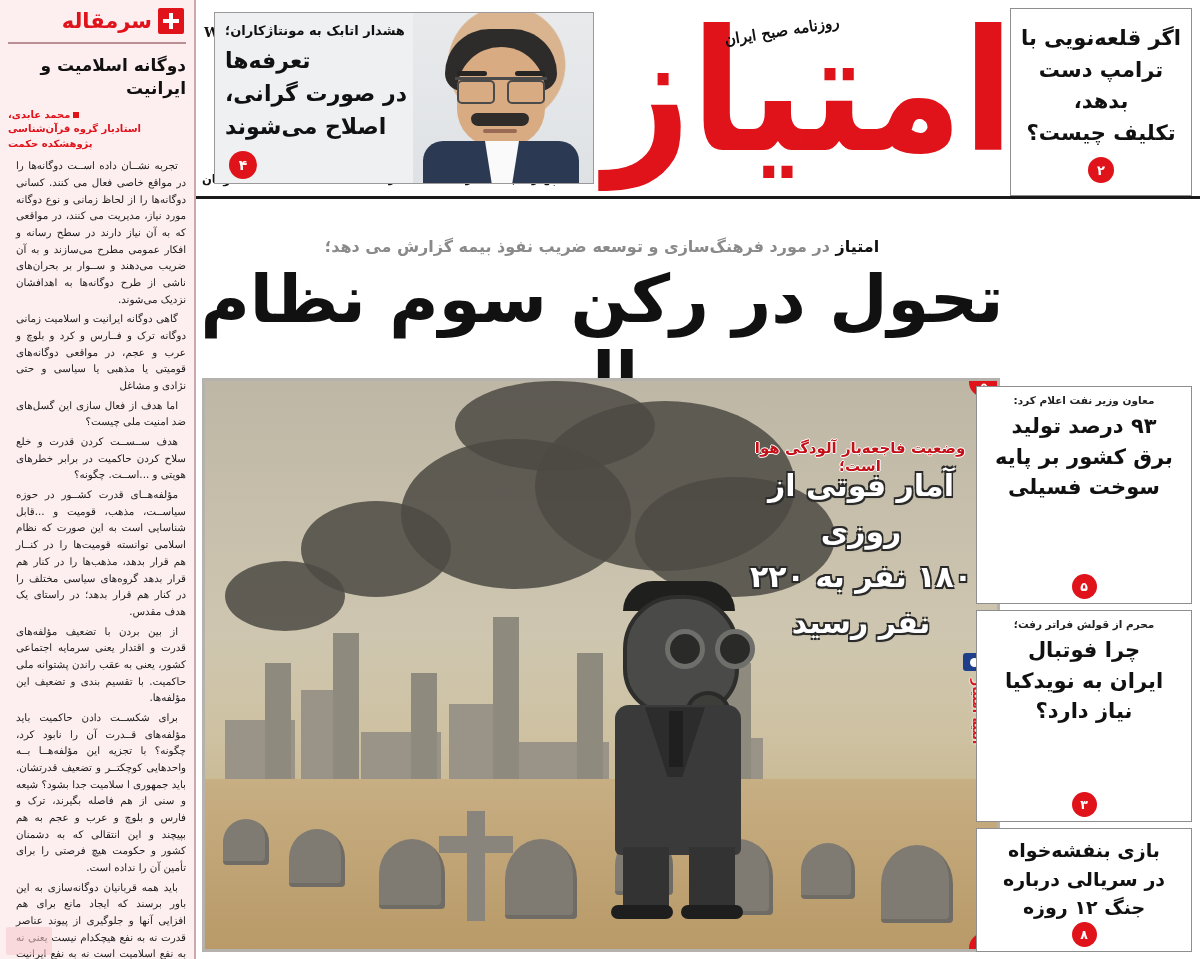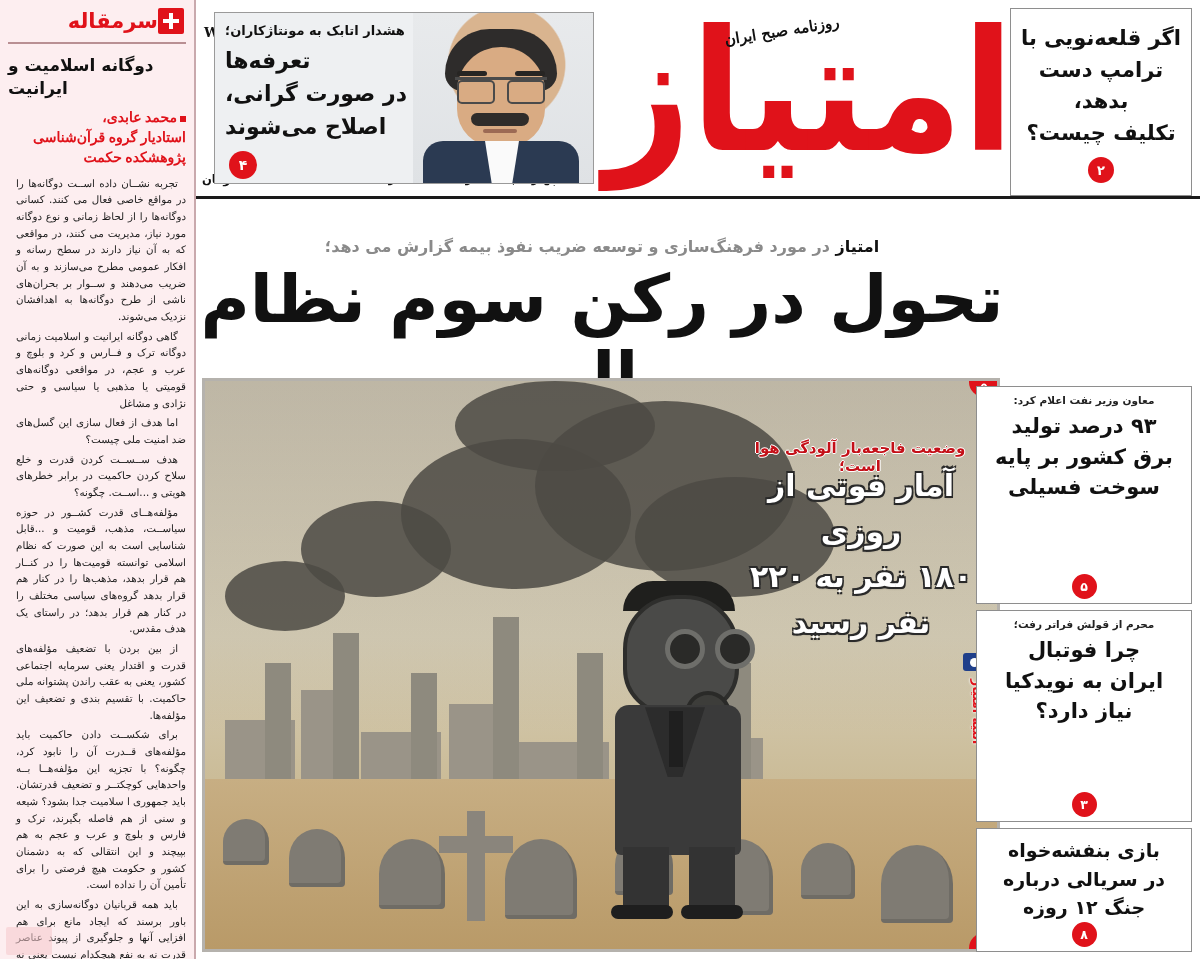--- a/index.html
+++ b/index.html
@@ -13,43 +13,43 @@
   .page { position: relative; width: 1200px; height: 959px; background:#fff; }
 
   
   .editorial {
     position: absolute; left: 0; top: 0; width: 196px; height: 959px;
     background: #fdeef0;
     border-right: 2px solid #c9a9ad;
     padding: 0 8px 6px 8px;
   }
   .edit-head {
-    display: flex; align-items: center; 
+    display: flex; align-items: center; gap: 6px;
     padding: 8px 2px 6px 2px;
   }
   .edit-flag {
     width: 26px; height: 26px; background: #e0121a; position: relative; flex: 0 0 auto;
     border-radius: 2px;
   }
   .edit-flag::before, .edit-flag::after {
     content:""; position:absolute; background:#fff;
   }
   .edit-flag::before { left:50%; top:5px; width:4px; height:16px; margin-left:-2px; }
   .edit-flag::after  { top:50%; left:5px; height:4px; width:16px; margin-top:-2px; }
   .edit-sarmaghale {
     color:#e0121a; font-size:21px; font-weight:bold; letter-spacing:-0.5px;
   }
   .edit-rule { height:2px; background:#b98f93; margin:2px 0 8px 0; }
   .edit-title {
-    text-align:left; font-size:17px; font-weight:bold; color:#111;
+    text-align:right; font-size:17px; font-weight:bold; color:#111;
     line-height:1.35; padding:2px 0 8px 0;
   }
   .edit-author {
-    color:#e0121a; font-size:14px; font-weight:bold; line-height:1.45;
-    text-align:right; padding-bottom:6px;font-family:Liberation Serif, serif;
+    color:#e0121a; font-size:10px; font-weight:bold; line-height:1.45;
+    text-align:left; padding-bottom:6px;
   }
   .edit-author .sq { display:inline-block; width:6px; height:6px; background:#e0121a; margin-left:3px; vertical-align:middle; }
   .edit-body {
     font-size:10.3px; line-height:1.62; color:#1c1c1c; text-align:justify;
     font-family: "DejaVu Serif", "Liberation Serif", serif;
   }
   .edit-body p { margin-bottom:3px; text-indent:8px;margin-left:8px; }
   .edit-watermark {
     position:absolute; left:6px; bottom:4px; width:46px; height:28px;
     background: #f6c9cc; opacity:.55; border-radius:2px;

